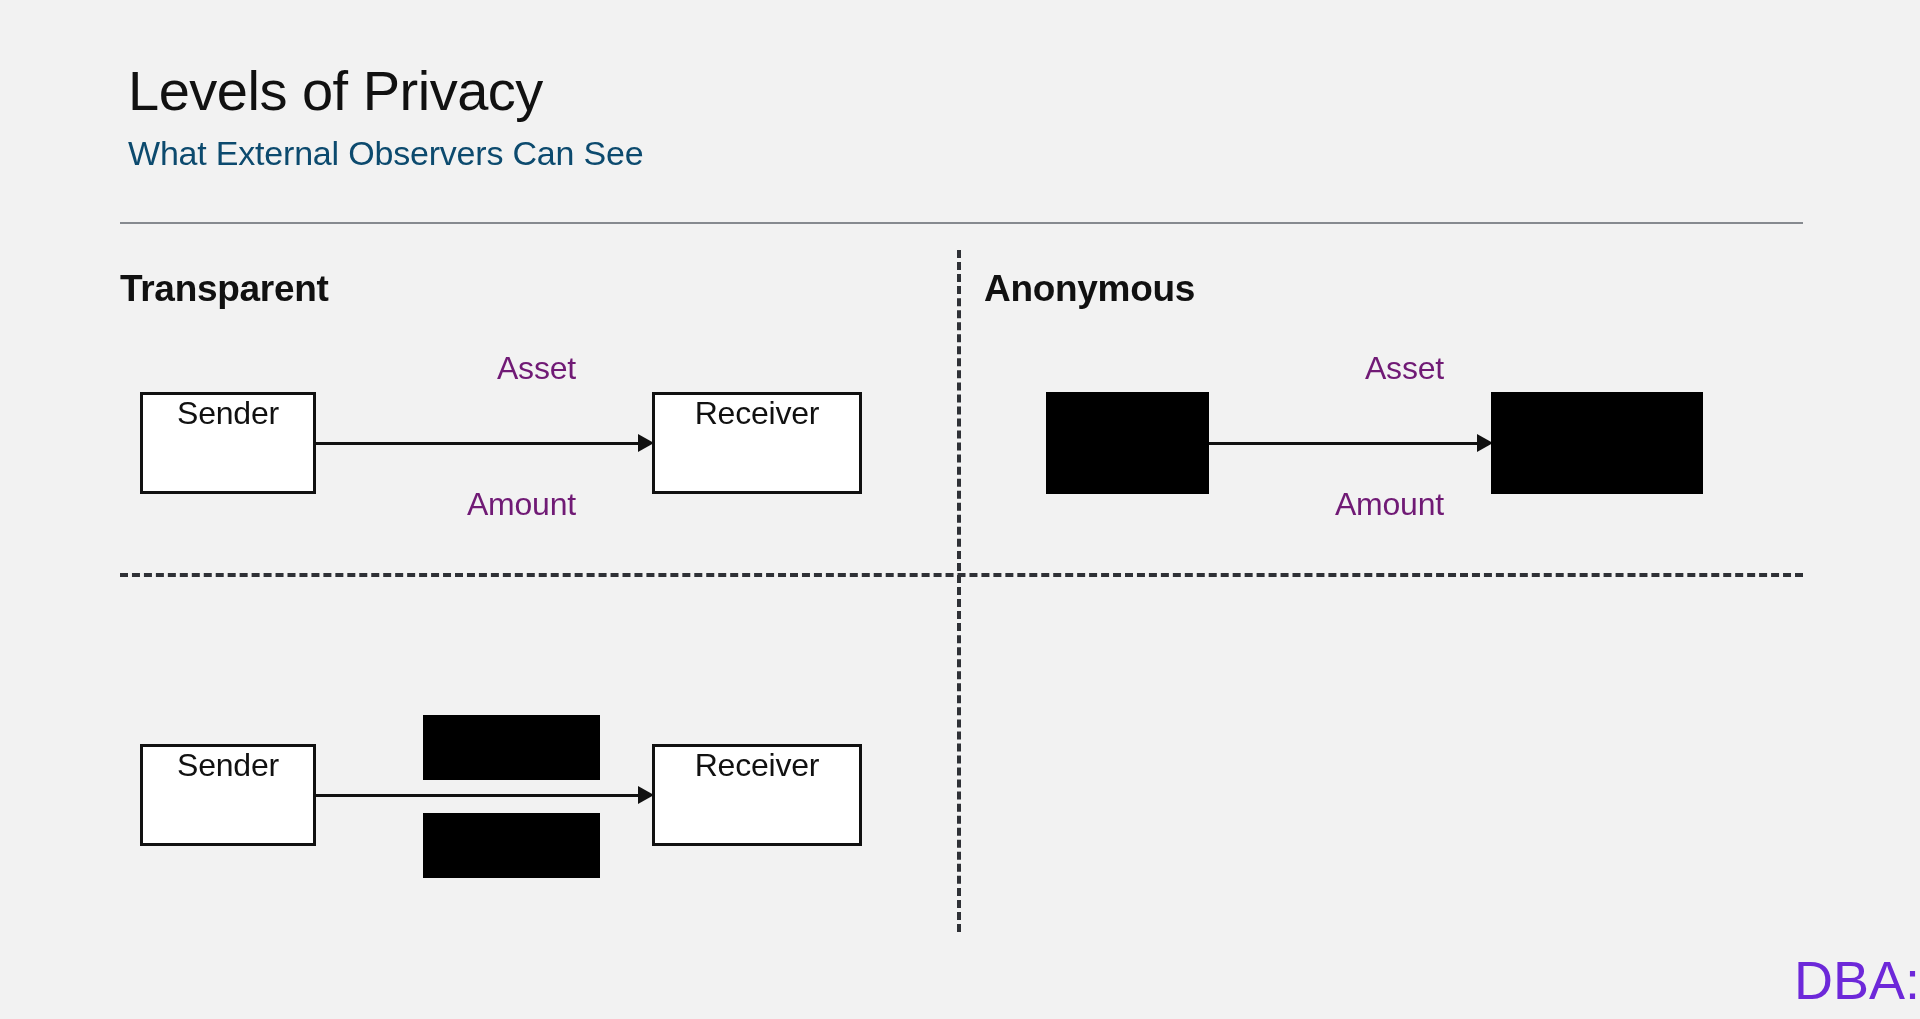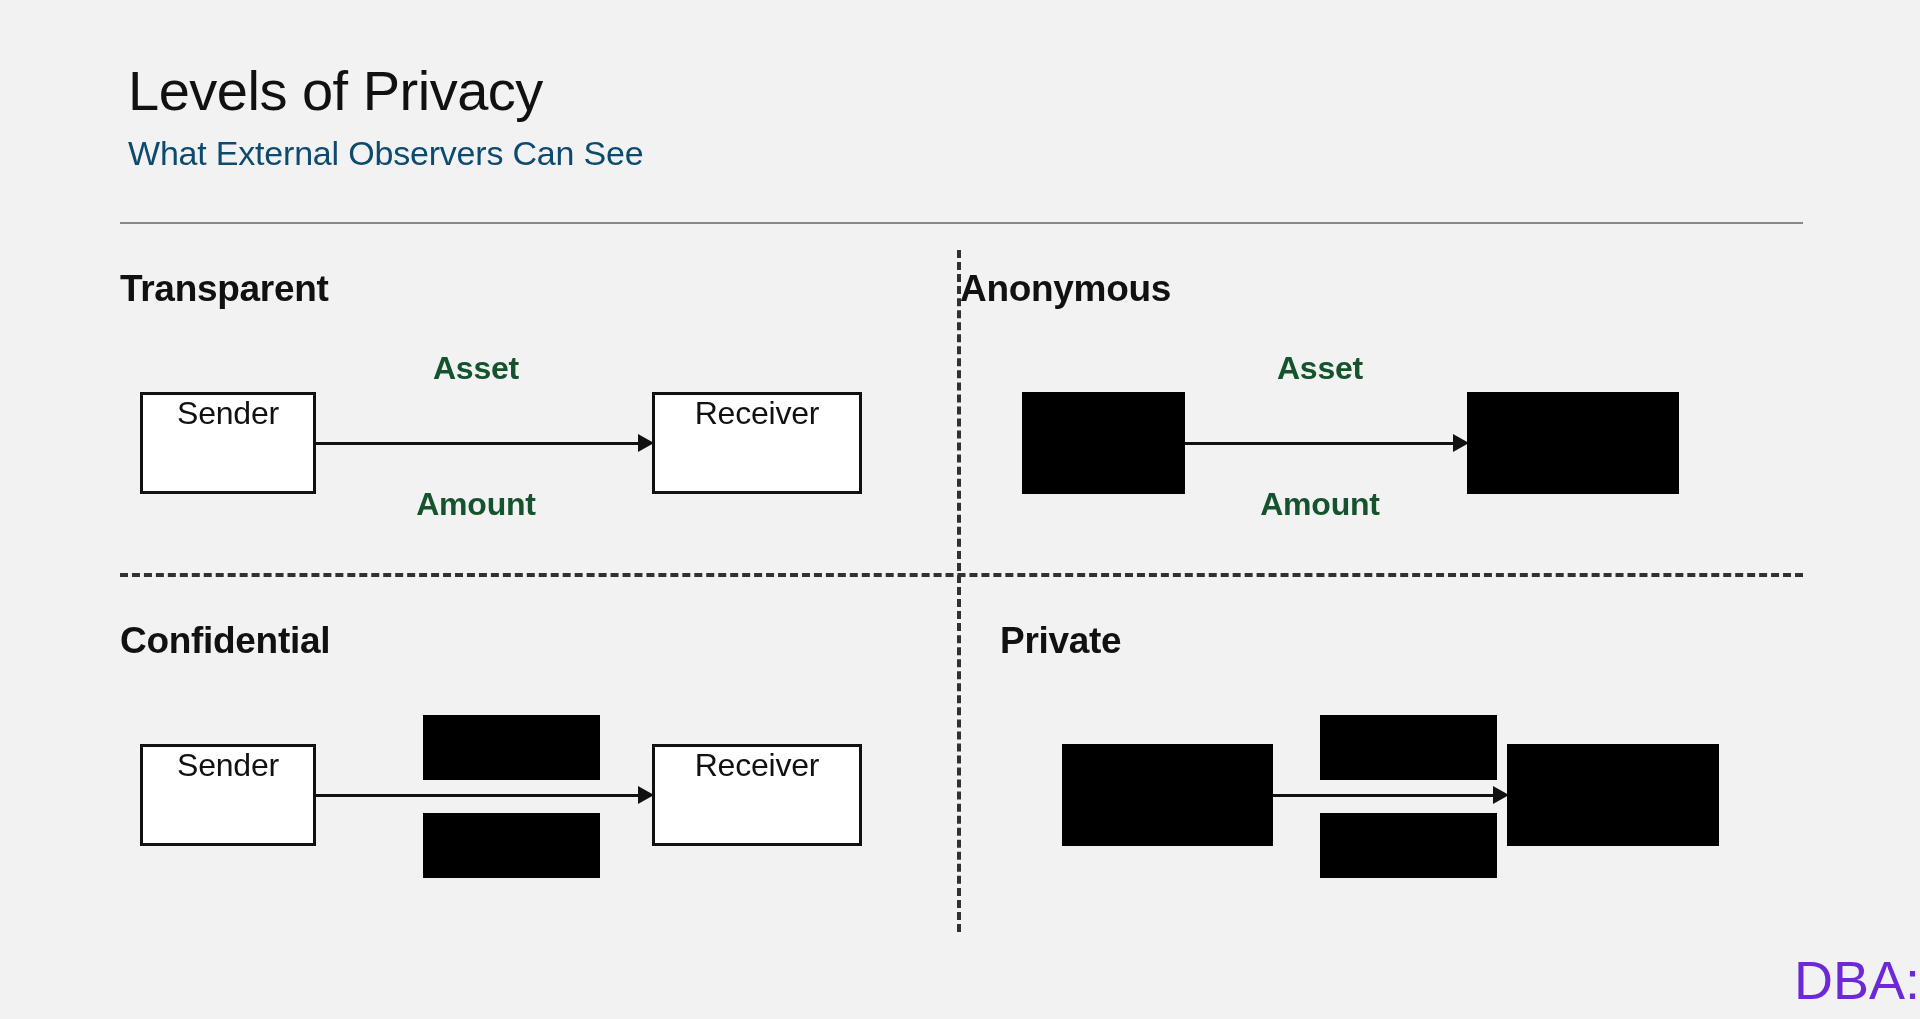--- a/index.html
+++ b/index.html
@@ -87,21 +87,21 @@
     width: 100%;
     text-align: left;
     font-size: 37px;
     font-weight: 700;
     color: #111111;
     letter-spacing: -0.3px;
     white-space: nowrap;
   }
 
   #q-transparent { left: 120px;  top: 268px; width: 800px; height: 270px; }
-  #q-anonymous   { left: 960px; top: 268px; width: 820px; height: 270px; }
+  #q-anonymous   { left: 984px; top: 268px; width: 820px; height: 270px; }
   #q-confidential{ left: 120px;  top: 620px; width: 800px; height: 290px; }
   #q-private     { left: 1000px; top: 620px; width: 820px; height: 290px; }
 
   
   .flow {
     position: absolute;
     left: 0;
     top: 74px;
     width: 100%;
     height: 190px;
@@ -139,25 +139,24 @@
     width: 0; height: 0;
     border-top: 9px solid transparent;
     border-bottom: 9px solid transparent;
     border-left: 16px solid #111111;
   }
 
   
   .field-label {
     position: absolute;
     font-size: 32px;
-    color: #14532d;
+    color: #701a75;
     letter-spacing: -0.2px;
     white-space: nowrap;
-    text-align: center;
-    font-weight: bold;
+    text-align: right;
   }
   .field-bar {
     position: absolute;
     background: #000000;
   }
 
   
   .footer-mark {
     position: absolute;
     right: 0px;
@@ -217,56 +216,35 @@
       <div class="field-label" style="left:260px; top:8px; width:200px;">Asset</div>
       <div class="field-label" style="left:260px; top:144px; width:200px;">Amount</div>
 
       <div class="entity redacted" style="left:507px; top:50px; width:212px; height:102px;">
         <span>Receiver</span>
       </div>
     </div>
   </div>
 
   <div class="quadrant" id="q-confidential">
-    <div class="q-heading">Confidential</div>
 
     <div class="flow">
 
       <div class="entity visible" style="left:20px; top:50px; width:176px; height:102px;">
         <span>Sender</span>
       </div>
       <div class="connector" style="left:196px; top:100px; width:324px;"></div>
       <div class="arrowhead" style="left:518px; top:92px;"></div>
 
       <div class="field-bar" style="left:303px; top:21px; width:177px; height:65px;"></div>
 
       <div class="field-bar" style="left:303px; top:119px; width:177px; height:65px;"></div>
 
       <div class="entity visible" style="left:532px; top:50px; width:210px; height:102px;">
         <span>Receiver</span>
       </div>
     </div>
   </div>
 
-  <div class="quadrant" id="q-private">
-    <div class="q-heading">Private</div>
-
-    <div class="flow">
-
-      <div class="entity redacted" style="left:62px; top:50px; width:211px; height:102px;">
-        <span>Sender</span>
-      </div>
-      <div class="connector" style="left:273px; top:100px; width:222px;"></div>
-      <div class="arrowhead" style="left:493px; top:92px;"></div>
-
-      <div class="field-bar" style="left:320px; top:21px; width:177px; height:65px;"></div>
-
-      <div class="field-bar" style="left:320px; top:119px; width:177px; height:65px;"></div>
-
-      <div class="entity redacted" style="left:507px; top:50px; width:212px; height:102px;">
-        <span>Receiver</span>
-      </div>
-    </div>
-  </div>
 
   <div class="footer-mark">DBA:</div>
 
 </div>
 
 </body></html>

